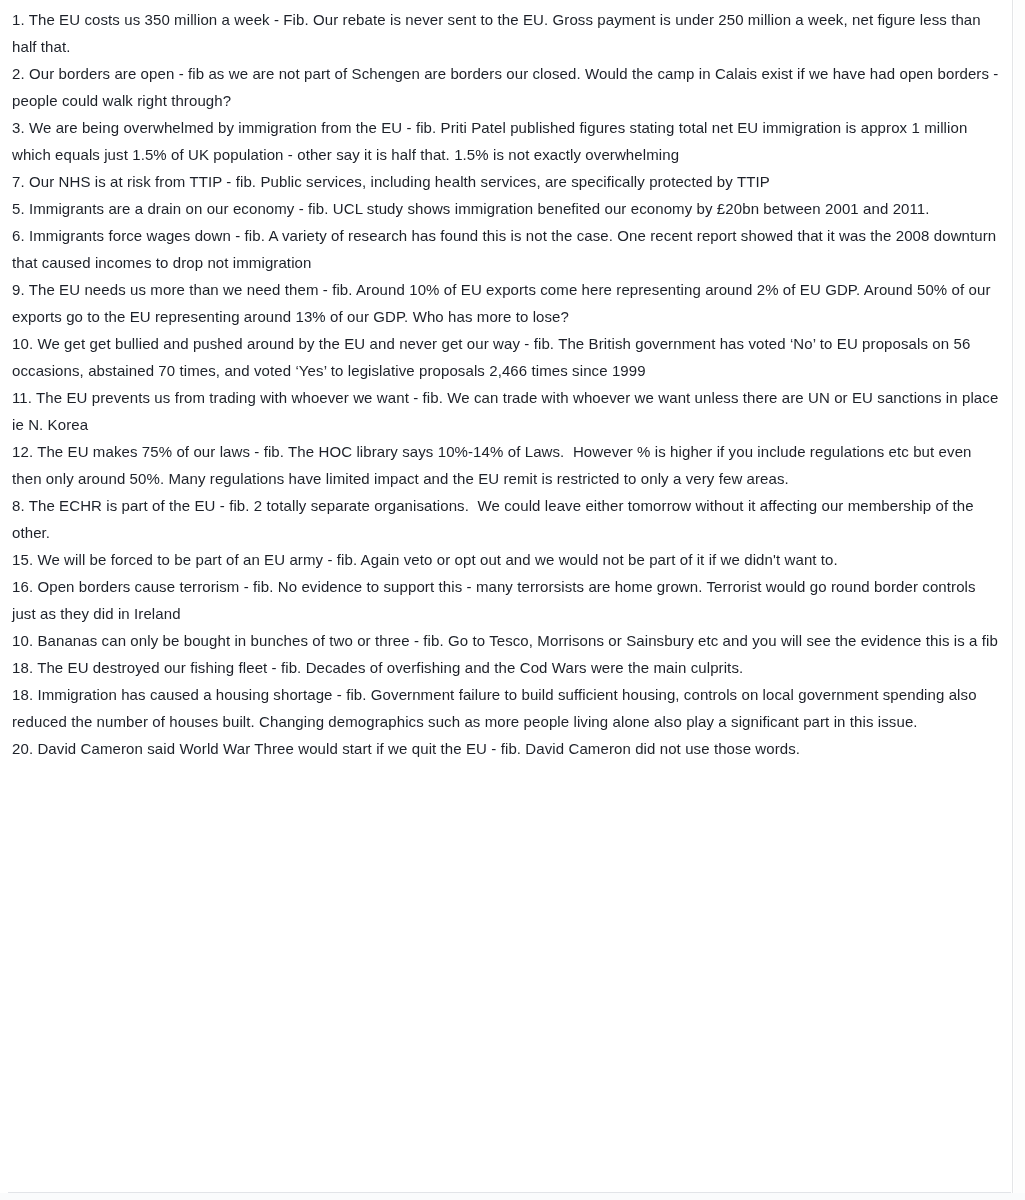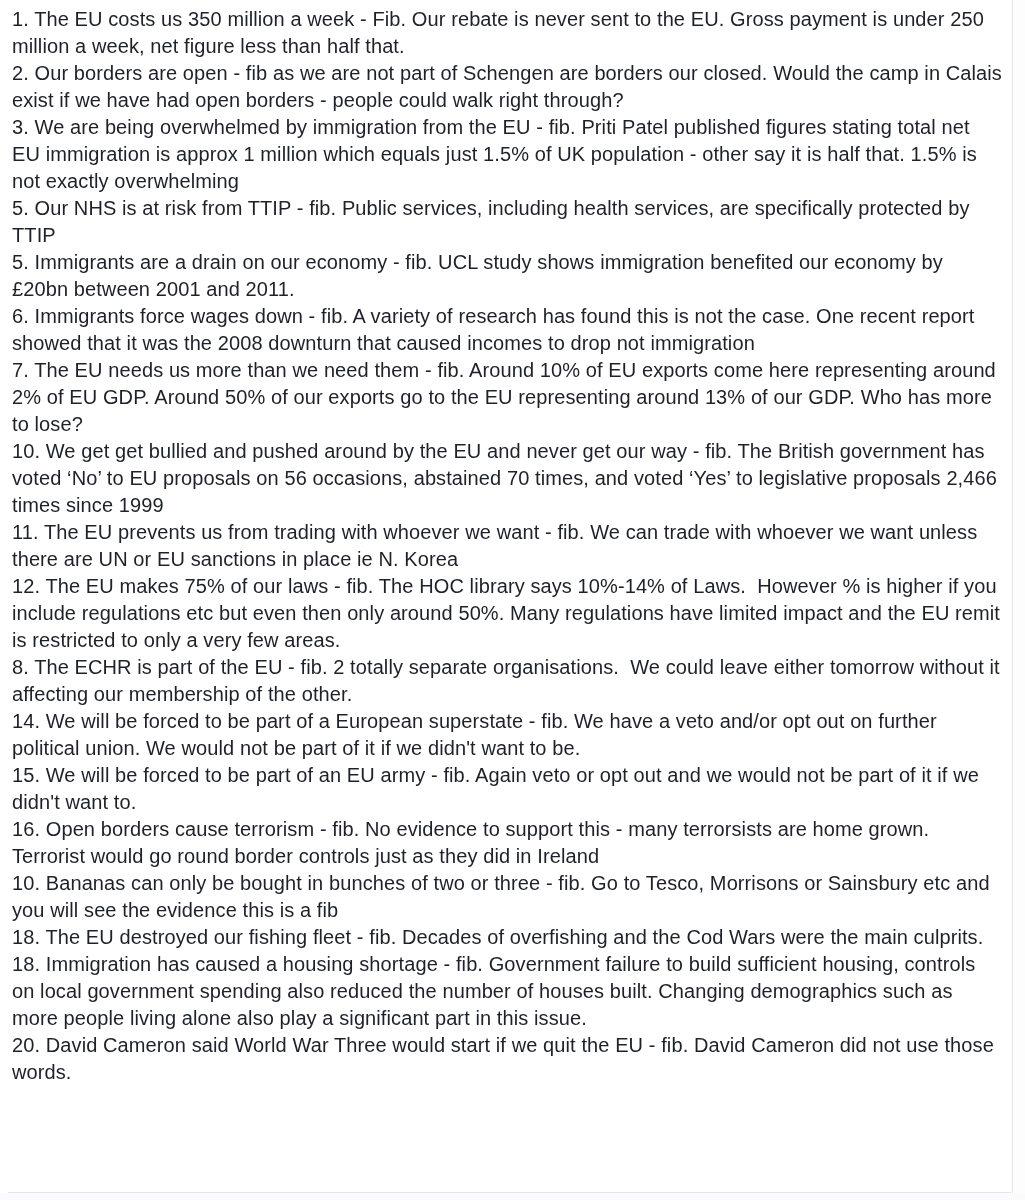--- a/index.html
+++ b/index.html
@@ -29,21 +29,21 @@
   .right-gutter {
     position: absolute;
     right: 0;
     top: 0;
     width: 11px;
     height: 1200px;
     background: #fdfdfd;
   }
   .fact-list p {
     margin: 0;
-    font-size: 20px;
+    font-size: 15px;
     line-height: 27px;
     letter-spacing: 0.1px;
     color: var(--text-color, #1d2129);
     white-space: pre-wrap;
   }
   .bottom-divider {
     position: absolute;
     left: 8px;
     right: 14px;
     top: 1192px;
@@ -61,29 +61,28 @@
 </style>
 </head>
 <body>
 
 <div class="page">
   <div class="content">
     <div class="fact-list">
       <p>1. The EU costs us 350 million a week - Fib. Our rebate is never sent to the EU. Gross payment is under 250 million a week, net figure less than half that.</p>
       <p>2. Our borders are open - fib as we are not part of Schengen are borders our closed. Would the camp in Calais exist if we have had open borders - people could walk right through?</p>
       <p>3. We are being overwhelmed by immigration from the EU - fib. Priti Patel published figures stating total net EU immigration is approx 1 million which equals just 1.5% of UK population - other say it is half that. 1.5% is not exactly overwhelming</p>
-      <p>5. Our NHS is at risk from TTIP - fib. Public services, including health services, are specifically protected by TTIP</p>
+      <p>7. Our NHS is at risk from TTIP - fib. Public services, including health services, are specifically protected by TTIP</p>
       <p>5. Immigrants are a drain on our economy - fib. UCL study shows immigration benefited our economy by £20bn between 2001 and 2011.</p>
       <p>6. Immigrants force wages down - fib. A variety of research has found this is not the case. One recent report showed that it was the 2008 downturn that caused incomes to drop not immigration</p>
-      <p>7. The EU needs us more than we need them - fib. Around 10% of EU exports come here representing around 2% of EU GDP. Around 50% of our exports go to the EU representing around 13% of our GDP. Who has more to lose?</p>
+      <p>9. The EU needs us more than we need them - fib. Around 10% of EU exports come here representing around 2% of EU GDP. Around 50% of our exports go to the EU representing around 13% of our GDP. Who has more to lose?</p>
       <p>10. We get get bullied and pushed around by the EU and never get our way - fib. The British government has voted ‘No’ to EU proposals on 56 occasions, abstained 70 times, and voted ‘Yes’ to legislative proposals 2,466 times since 1999</p>
       <p>11. The EU prevents us from trading with whoever we want - fib. We can trade with whoever we want unless there are UN or EU sanctions in place ie N. Korea</p>
       <p>12. The EU makes 75% of our laws - fib. The HOC library says 10%-14% of Laws.  However % is higher if you include regulations etc but even then only around 50%. Many regulations have limited impact and the EU remit is restricted to only a very few areas.</p>
       <p>8. The ECHR is part of the EU - fib. 2 totally separate organisations.  We could leave either tomorrow without it affecting our membership of the other.</p>
-      <p>14. We will be forced to be part of a European superstate - fib. We have a veto and/or opt out on further political union. We would not be part of it if we didn't want to be.</p>
       <p>15. We will be forced to be part of an EU army - fib. Again veto or opt out and we would not be part of it if we didn't want to.</p>
       <p>16. Open borders cause terrorism - fib. No evidence to support this - many terrorsists are home grown. Terrorist would go round border controls just as they did in Ireland</p>
       <p>10. Bananas can only be bought in bunches of two or three - fib. Go to Tesco, Morrisons or Sainsbury etc and you will see the evidence this is a fib</p>
       <p>18. The EU destroyed our fishing fleet - fib. Decades of overfishing and the Cod Wars were the main culprits.</p>
       <p>18. Immigration has caused a housing shortage - fib. Government failure to build sufficient housing, controls on local government spending also reduced the number of houses built. Changing demographics such as more people living alone also play a significant part in this issue.</p>
       <p>20. David Cameron said World War Three would start if we quit the EU - fib. David Cameron did not use those words.</p>
     </div>
   </div>
   <div class="right-gutter"></div>
   <div class="bottom-divider"></div>

